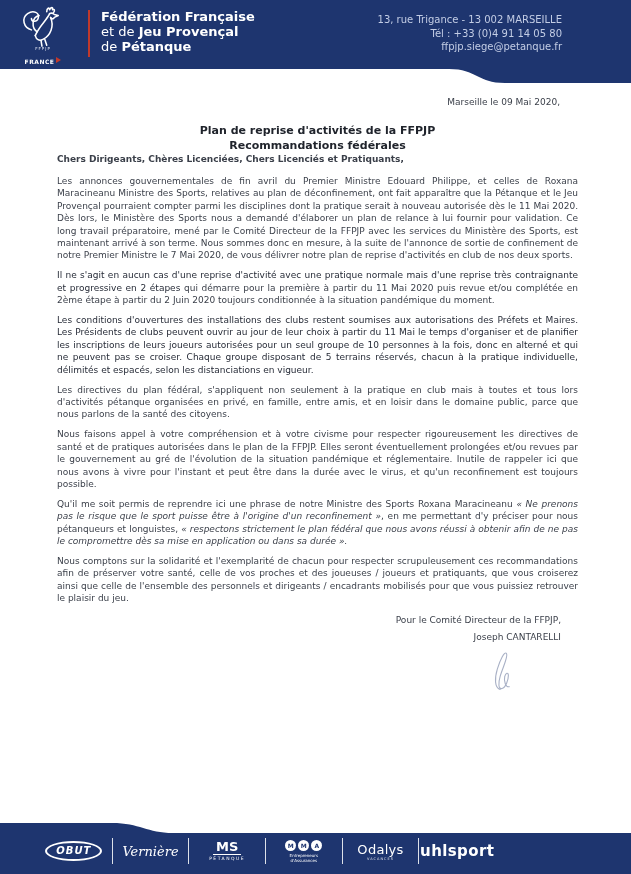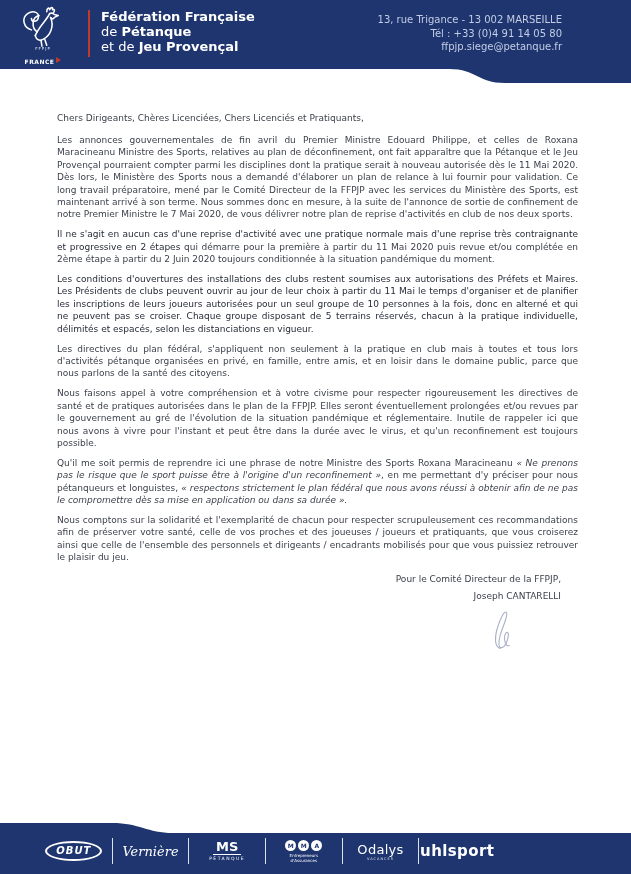--- a/index.html
+++ b/index.html
@@ -20,21 +20,21 @@
   .logo-small .flag { display:inline-block; width:0; height:0; border-left:5px solid #c0392b; border-top:3px solid transparent; border-bottom:3px solid transparent; margin-left:2px; vertical-align:middle; }
   .red-rule { position:absolute; left:88px; top:10px; width:2px; height:47px; background:#c0392b; }
   .org { position:absolute; left:101px; top:9px; color:#fff; font-size:13px; line-height:15px; font-weight:normal; }
   .org b { font-weight:bold; }
   .org .l1 { font-weight:bold; }
   .contact { position:absolute; right:14px; top:13px; text-align:right; color:#c3cde5; font-size:10px; line-height:13.5px; }
   
   .content { position:absolute; top:96px; left:57px; right:53px; z-index:1; color:#3a3f49; font-size:9px; }
   .date-line { text-align:right; padding-right:18px; line-height:12px; }
   .title-block { text-align:center; margin-top:15px; font-weight:bold; font-size:11px; line-height:15px; color:#20242c; }
-  .salutation { margin-top:16px; line-height:12px; }
+  .salutation { line-height:12px;font-weight:bold; }
   .paragraphs { margin-top:10px; }
   .para { text-align:justify; line-height:12.4px; margin-bottom:7.5px; }
   .para .bold { font-weight:normal; color:#272c38; }
   .para .italic { font-style:italic; }
   .closing { text-align:right; padding-right:17px; line-height:16.5px; margin-top:4px; }
   .signature-wrap { text-align:right; padding-right:58px; margin-top:2px; }
   
   .footer-logos {
     position:absolute; bottom:5px; left:0; width:531px; height:36px; z-index:2;
     display:flex; align-items:center; padding:0 36px;
@@ -71,31 +71,36 @@
       <path d="M24,37 L25,43 M28,36 L30,42"></path>
     </g>
   </svg>
   <div class="logo-small">
     <span class="t1">FFPJP</span>
     <span class="t2">FRANCE</span><span class="flag"></span>
   </div>
   <div class="red-rule"></div>
   <div class="org">
     <div class="l1">Fédération Française</div>
+    <div><span>et de </span><b>Jeu Provençal</b></div>
     <div><span>de </span><b>Pétanque</b></div>
-    <div><span>et de </span><b>Jeu Provençal</b></div>
   </div>
   <div class="contact">
     <div>13, rue Trigance - 13 002 MARSEILLE</div>
     <div>Tél : +33 (0)4 91 14 05 80</div>
     <div>ffpjp.siege@petanque.fr</div>
   </div>
 </div>
 
 <div class="content">
+  <div class="date-line">Marseille le 09 Mai 2020,</div>
+  <div class="title-block">
+    <div>Plan de reprise d'activités de la FFPJP</div>
+    <div>Recommandations fédérales</div>
+  </div>
   <div class="salutation">Chers Dirigeants, Chères Licenciées, Chers Licenciés et Pratiquants,</div>
   <div class="paragraphs">
       <p class="para"><span class="regular">Les annonces gouvernementales de fin avril du Premier Ministre Edouard Philippe, et celles de Roxana Maracineanu Ministre des Sports, relatives au plan de déconfinement, ont fait apparaître que la Pétanque et le Jeu Provençal pourraient compter parmi les disciplines dont la pratique serait à nouveau autorisée dès le 11 Mai 2020. Dès lors, le Ministère des Sports nous a demandé d'élaborer un plan de relance à lui fournir pour validation. Ce long travail préparatoire, mené par le Comité Directeur de la FFPJP avec les services du Ministère des Sports, est maintenant arrivé à son terme. Nous sommes donc en mesure, à la suite de l'annonce de sortie de confinement de notre Premier Ministre le 7 Mai 2020, de vous délivrer notre plan de reprise d'activités en club de nos deux sports.</span></p>
       <p class="para"><span class="bold">Il ne s'agit en aucun cas d'une reprise d'activité avec une pratique normale mais d'une reprise très contraignante et progressive en 2 étapes </span><span class="regular">qui démarre pour la première à partir du 11 Mai 2020 puis revue et/ou complétée en 2ème étape à partir du 2 Juin 2020 toujours conditionnée à la situation pandémique du moment.</span></p>
       <p class="para"><span class="bold">Les conditions d'ouvertures des installations des clubs restent soumises aux autorisations des Préfets et Maires. Les Présidents de clubs peuvent ouvrir au jour de leur choix à partir du 11 Mai le temps d'organiser et de planifier les inscriptions de leurs joueurs autorisées pour un seul groupe de 10 personnes à la fois, donc en alterné et qui ne peuvent pas se croiser. Chaque groupe disposant de 5 terrains réservés, chacun à la pratique individuelle, délimités et espacés, selon les distanciations en vigueur.</span></p>
       <p class="para"><span class="regular">Les directives du plan fédéral, s'appliquent non seulement à la pratique en club mais à toutes et tous lors d'activités pétanque organisées en privé, en famille, entre amis, et en loisir dans le domaine public, parce que nous parlons de la santé des citoyens.</span></p>
       <p class="para"><span class="regular">Nous faisons appel à votre compréhension et à votre civisme pour respecter rigoureusement les directives de santé et de pratiques autorisées dans le plan de la FFPJP.  Elles seront éventuellement prolongées et/ou revues par le gouvernement au gré de l'évolution de la situation pandémique et réglementaire. Inutile de rappeler ici que nous avons à vivre pour l'instant et peut être dans la durée avec le virus, et qu'un reconfinement est toujours possible.</span></p>
       <p class="para"><span class="regular">Qu'il me soit permis de reprendre ici une phrase de notre Ministre des Sports Roxana Maracineanu </span><span class="italic">« Ne prenons pas le risque que le sport puisse être à l'origine d'un reconfinement »</span><span class="regular">, en me permettant d'y préciser pour nous pétanqueurs et longuistes, </span><span class="italic">« respectons strictement le plan fédéral que nous avons réussi à obtenir afin de ne pas le compromettre dès sa mise en application ou dans sa durée ».</span></p>
       <p class="para"><span class="regular">Nous comptons sur la solidarité et l'exemplarité de chacun pour respecter scrupuleusement ces recommandations afin de préserver votre santé, celle de vos proches et des joueuses / joueurs et pratiquants, que vous croiserez ainsi que celle de l'ensemble des personnels et dirigeants / encadrants mobilisés pour que vous puissiez retrouver le plaisir du jeu.</span></p>
     </div>

